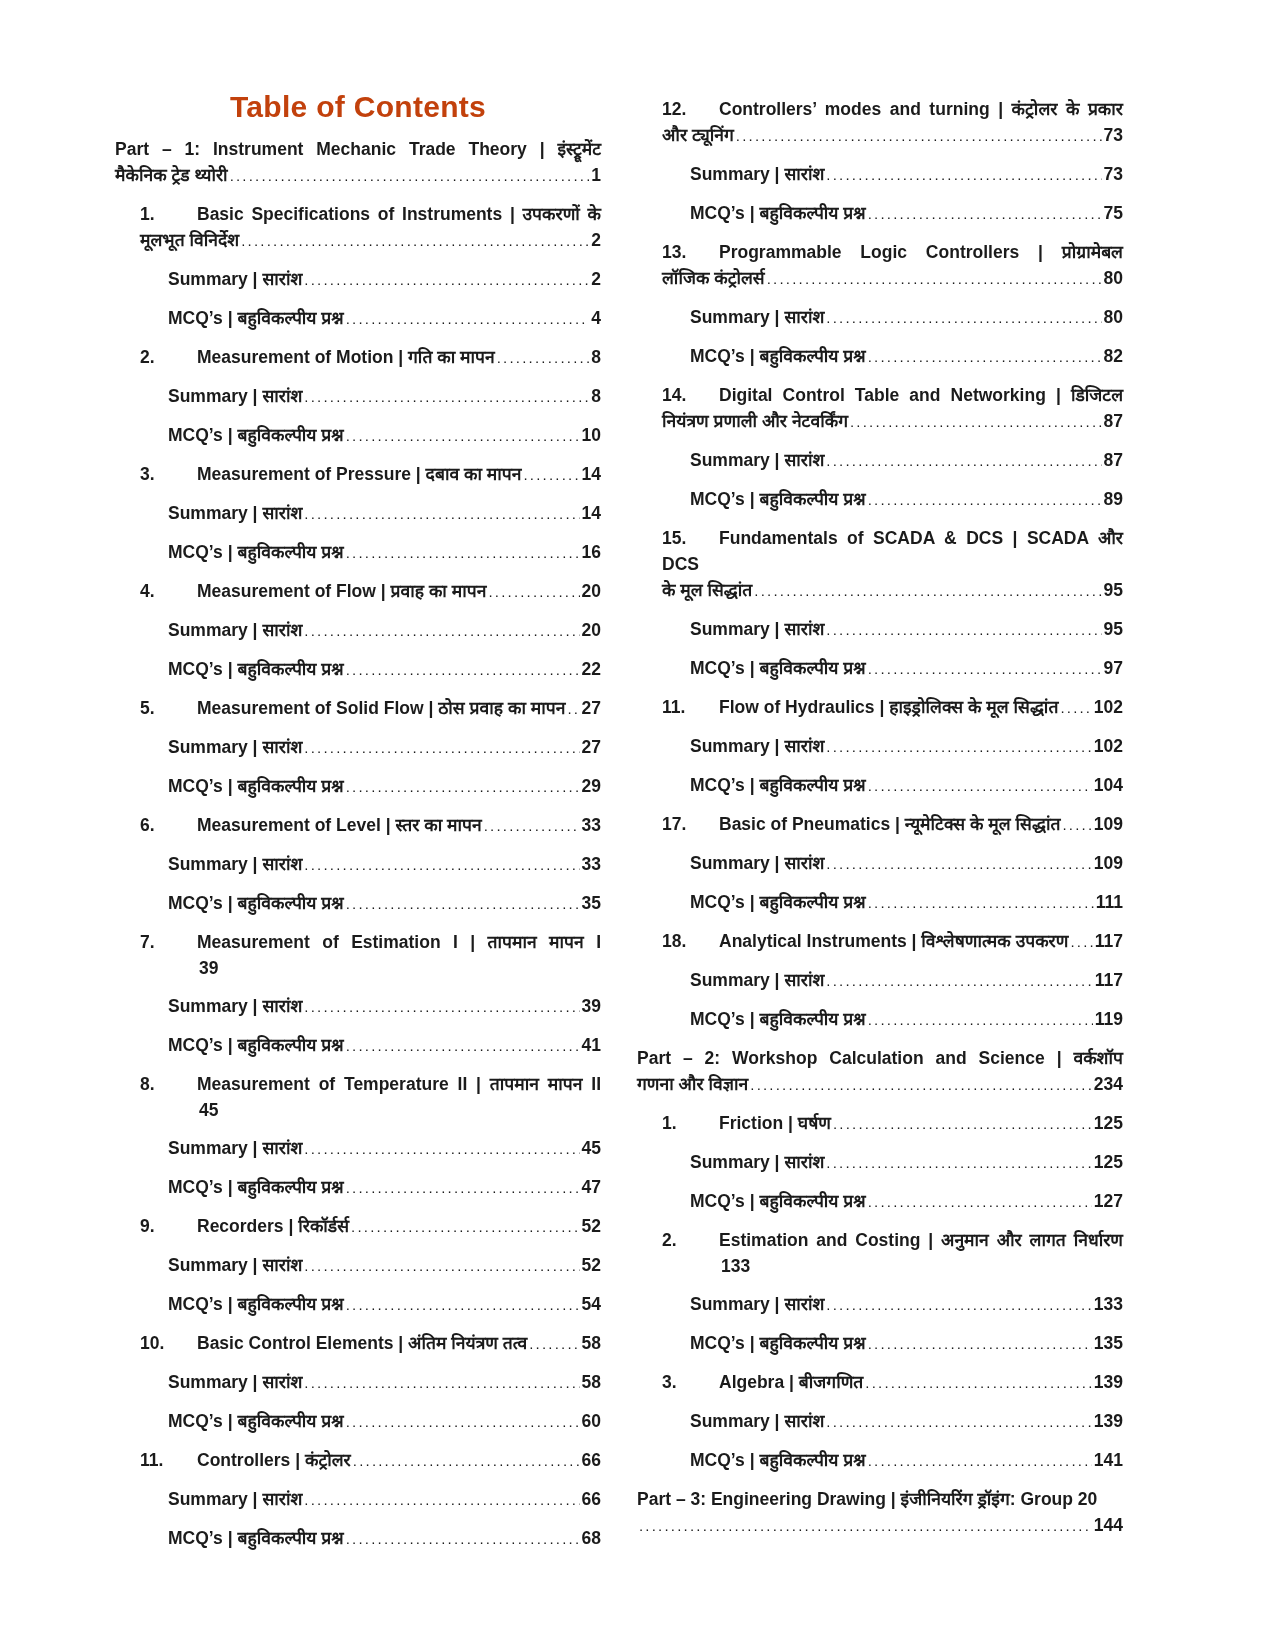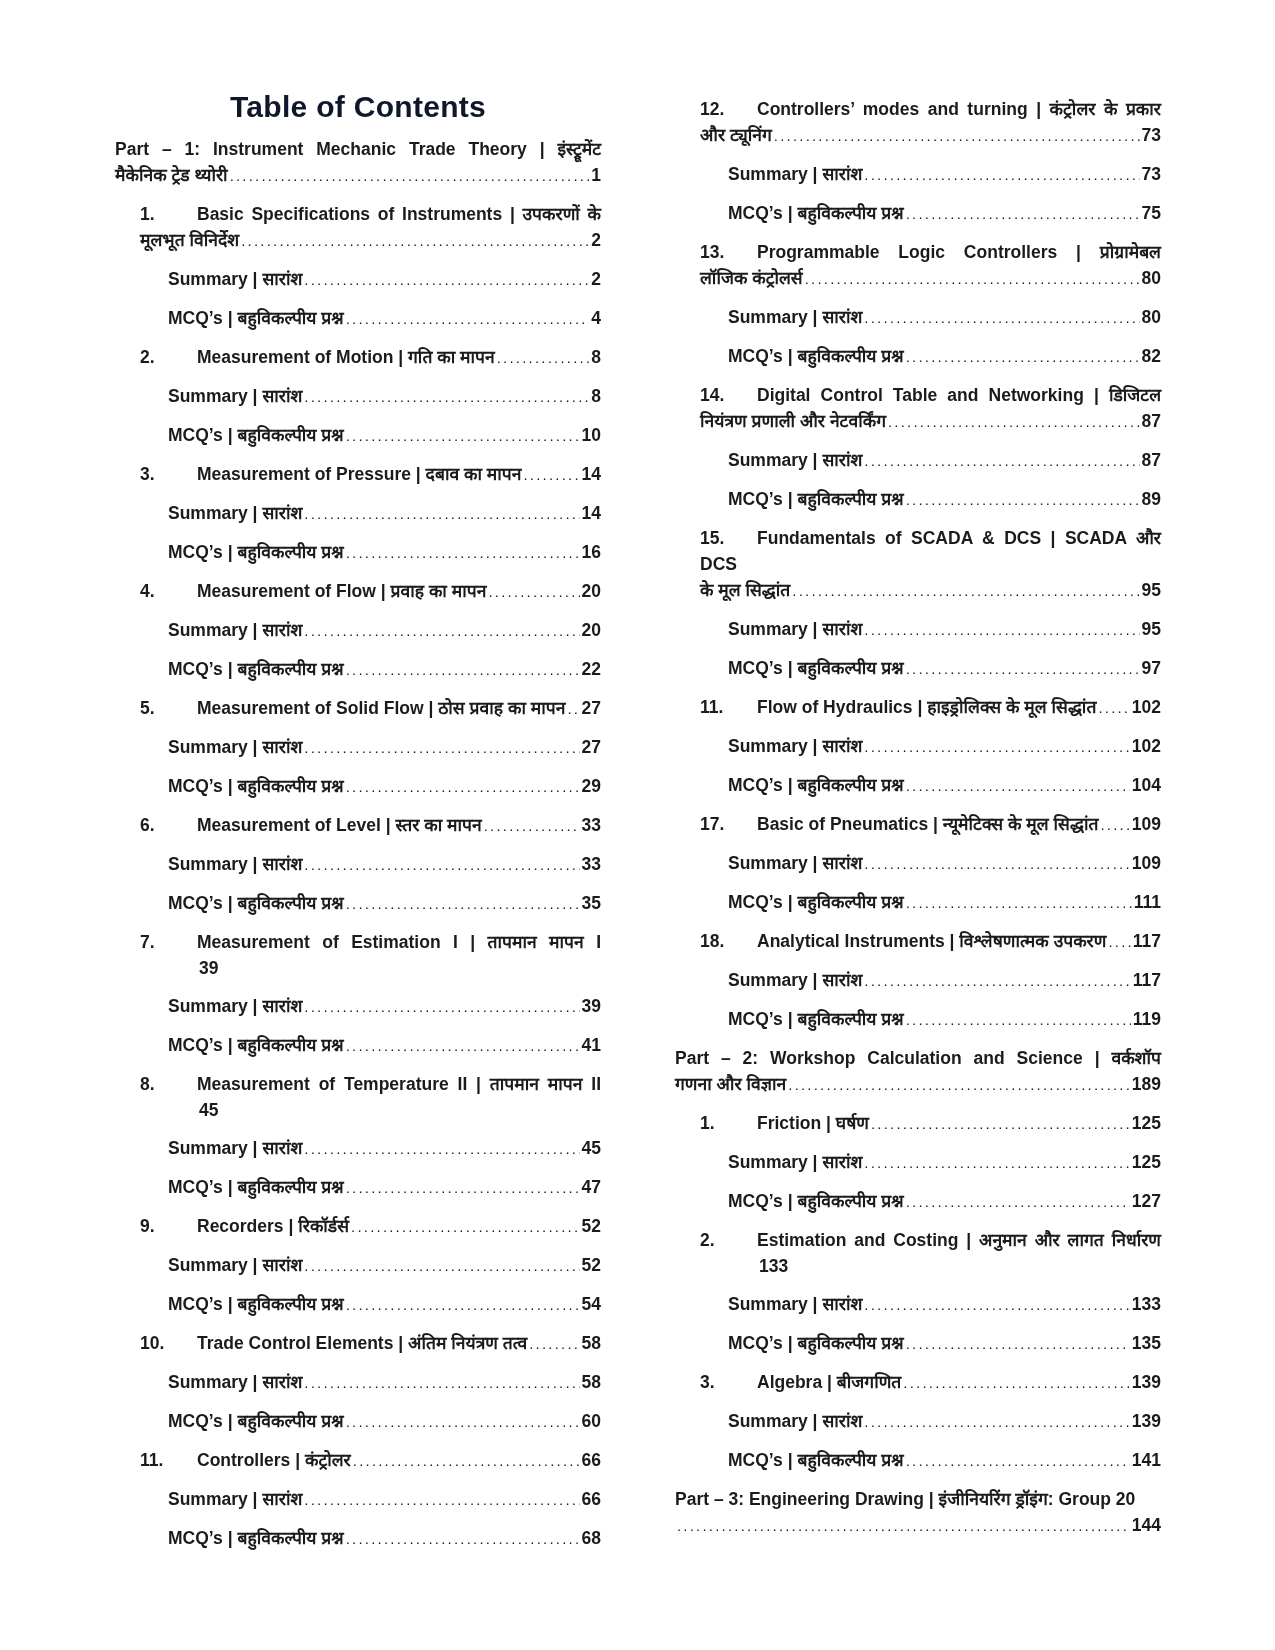--- a/index.html
+++ b/index.html
@@ -4,24 +4,24 @@
 <style>
   html,body{margin:0;padding:0;background:#ffffff;}
   body{
     width:1275px;height:1650px;position:relative;
     font-family:"Liberation Sans","DejaVu Sans",sans-serif;
     color:#1b1b1b;
   }
   .page{position:absolute;inset:0;background:#fff;}
   .col{position:absolute;width:486px;top:88px;}
   .col-left{left:115px;}
-  .col-right{left:675px;padding-top:8px;}
+  .col-right{left:637px;padding-top:8px;}
   .toc-title{
     font-size:30px;font-weight:700;text-align:center;
-    letter-spacing:.3px;color:#0f172a;margin:0 0 10px 0;line-height:38px;
+    letter-spacing:.3px;color:#c2410c;margin:0 0 10px 0;line-height:38px;
   }
   .entry{font-size:17.5px;line-height:26px;margin-bottom:12px;font-weight:600;}
   .entry.part{padding-left:0;}
   .entry.chapter{padding-left:25px;}
   .entry.sub{padding-left:53px;font-weight:700;}
   .tline{display:flex;align-items:baseline;}
   .tline .num{flex:0 0 57px;}
   .tline .txt{flex:0 0 auto;max-width:100%;}
   .dots{flex:1 1 auto;overflow:hidden;white-space:nowrap;min-width:6px;margin-left:2px;}
   .dots::after{
@@ -234,21 +234,21 @@
         <div class="entry sub">
           <div class="tline">
             <span class="txt">MCQ’s | बहुविकल्पीय प्रश्न</span>
             <span class="dots"></span>
             <span class="pg">54</span>
           </div>
         </div>
         <div class="entry chapter">
           <div class="tline">
             <span class="num">10.</span>
-            <span class="txt">Trade Control Elements | अंतिम नियंत्रण तत्व</span>
+            <span class="txt">Basic Control Elements | अंतिम नियंत्रण तत्व</span>
             <span class="dots"></span>
             <span class="pg">58</span>
           </div>
         </div>
         <div class="entry sub">
           <div class="tline">
             <span class="txt">Summary | सारांश</span>
             <span class="dots"></span>
             <span class="pg">58</span>
           </div>
@@ -438,21 +438,21 @@
             <span class="txt">MCQ’s | बहुविकल्पीय प्रश्न</span>
             <span class="dots"></span>
             <span class="pg">119</span>
           </div>
         </div>
         <div class="entry part">
           <div class="jline just"><span class="txt">Part – 2: Workshop Calculation and Science | वर्कशॉप</span></div>
           <div class="tline">
             <span class="txt">गणना और विज्ञान</span>
             <span class="dots"></span>
-            <span class="pg">189</span>
+            <span class="pg">234</span>
           </div>
         </div>
         <div class="entry chapter">
           <div class="tline">
             <span class="num">1.</span>
             <span class="txt">Friction | घर्षण</span>
             <span class="dots"></span>
             <span class="pg">125</span>
           </div>
         </div>

